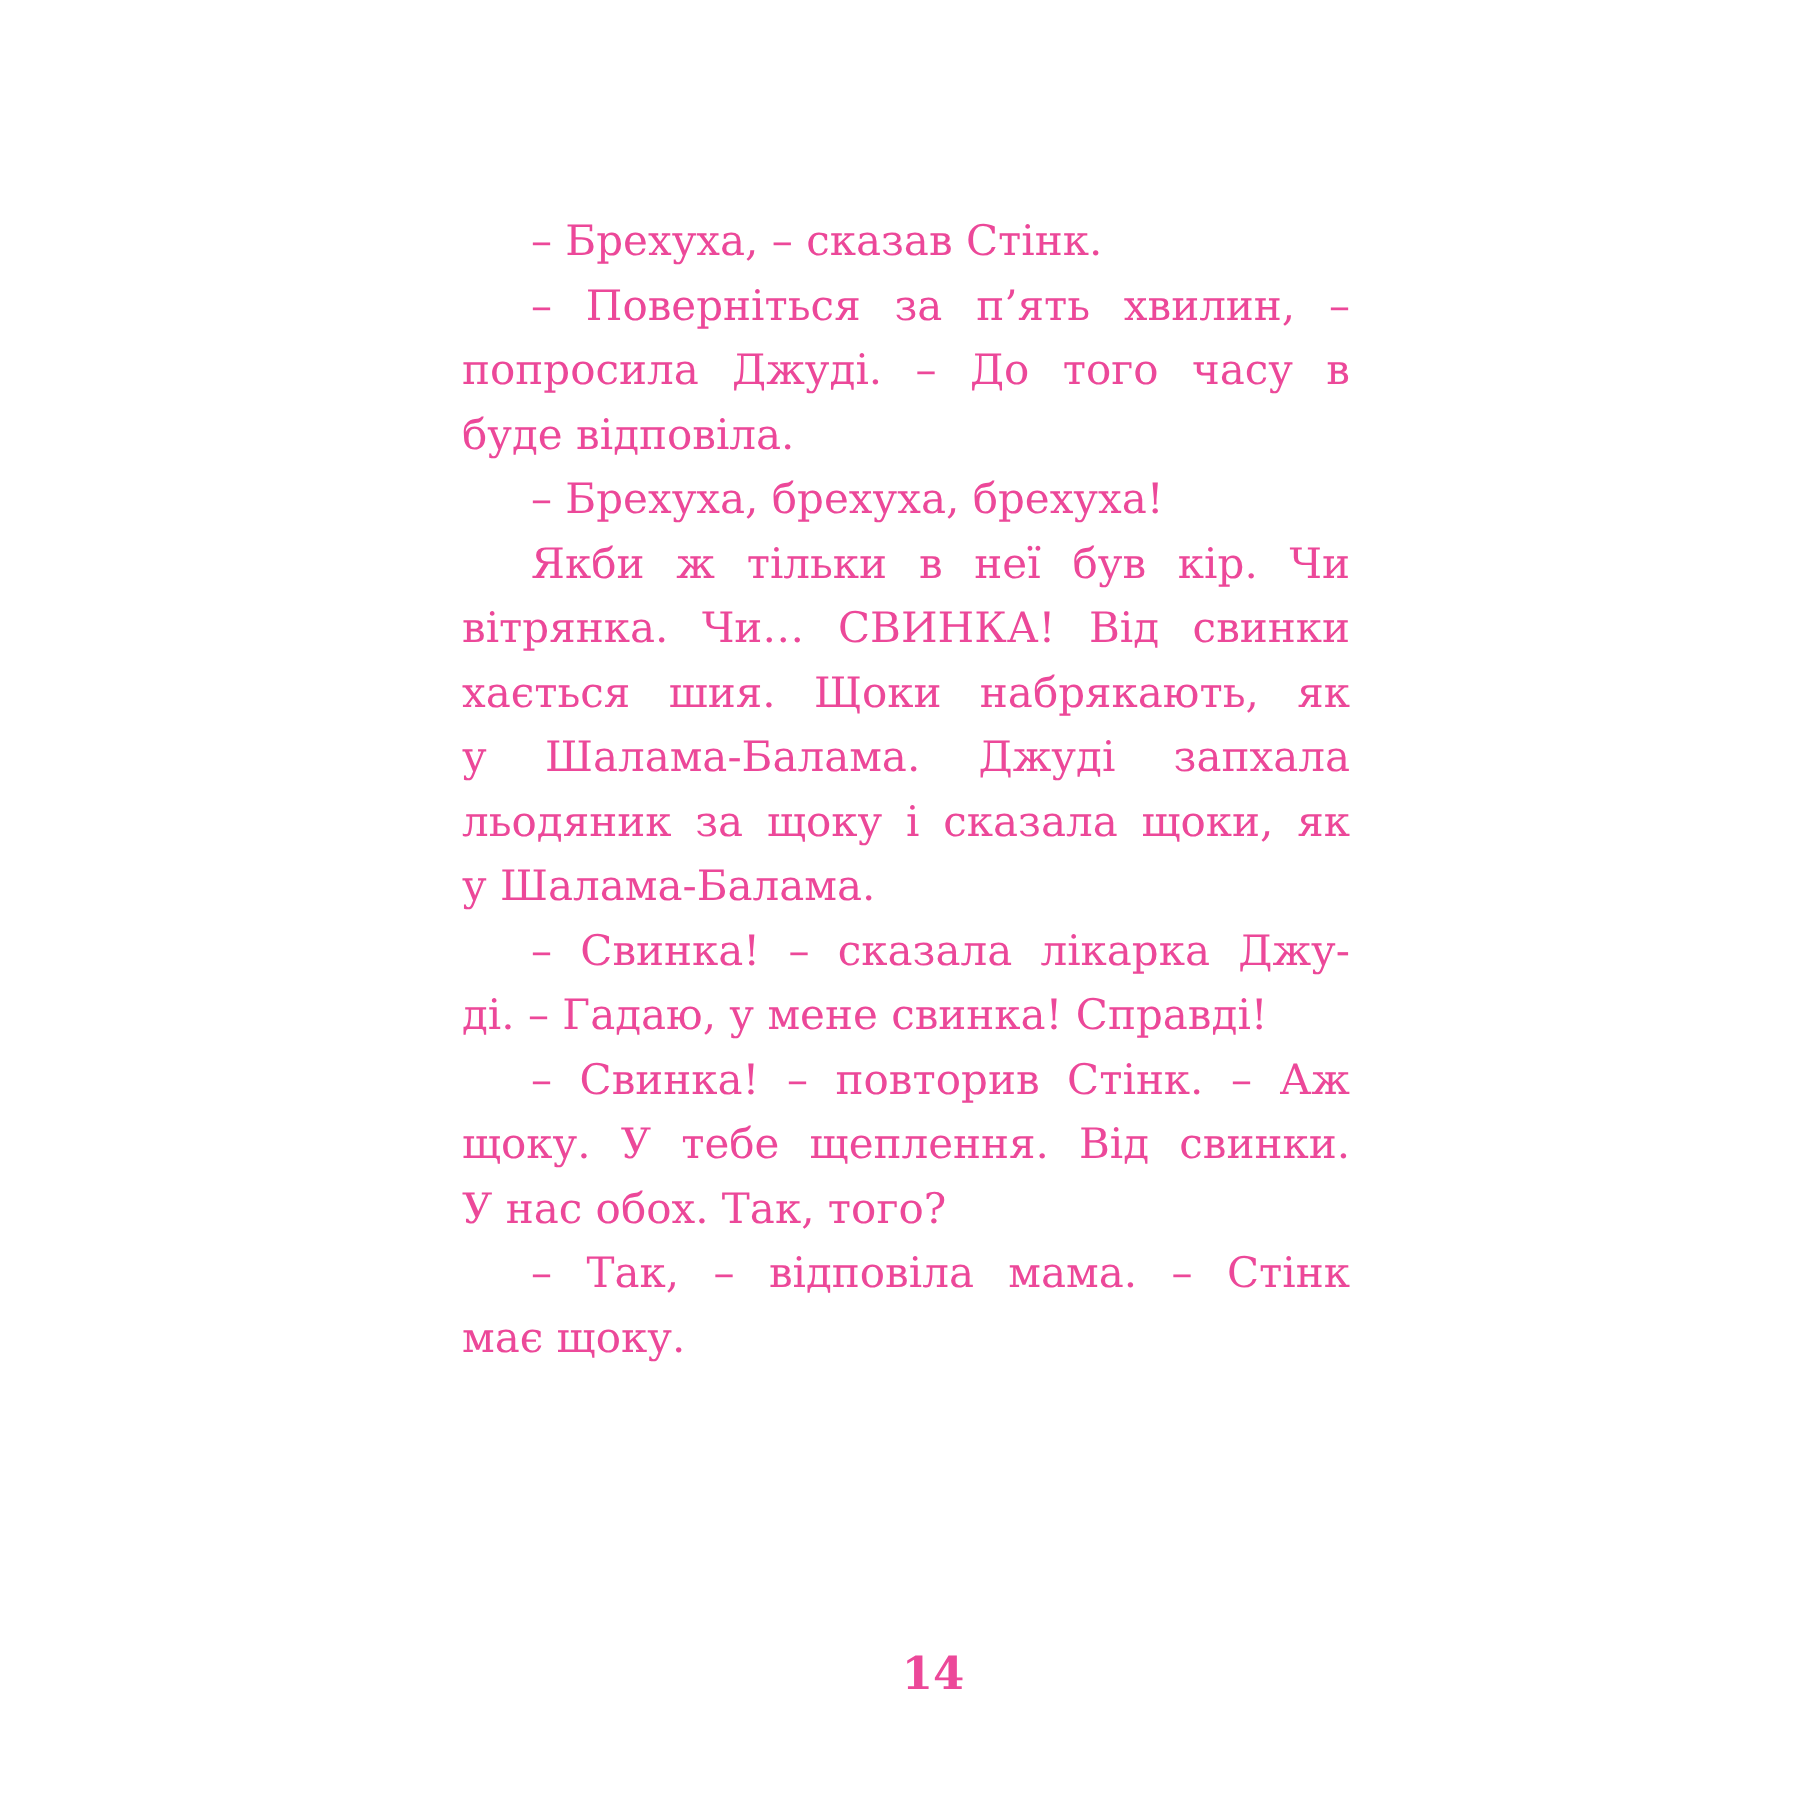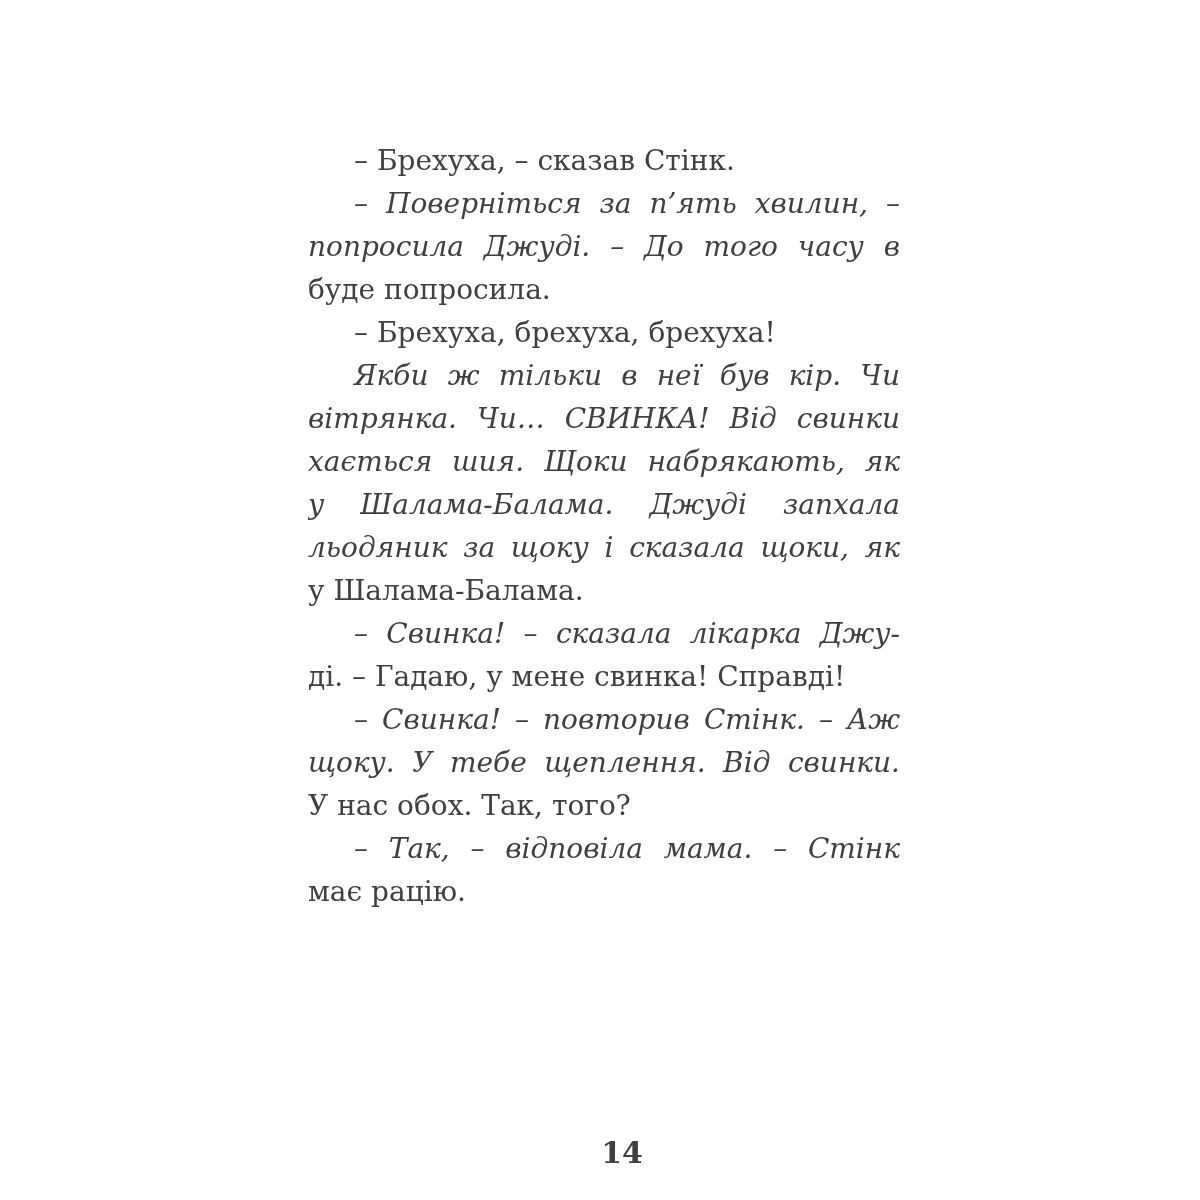--- a/index.html
+++ b/index.html
@@ -7,21 +7,21 @@
     padding: 0;
     background: #ffffff;
   }
   .page {
     position: relative;
     width: 1200px;
     height: 1200px;
     background: #ffffff;
     overflow: hidden;
     font-family: "DejaVu Serif", "Liberation Serif", serif;
-    color: #404040;
+    color: #ec4899;
   }
   .text-block {
     position: absolute;
     left: 308px;
     top: 139px;
     width: 592px;
   }
   .line {
     height: 43px;
     line-height: 43px;
@@ -30,59 +30,57 @@
     white-space: nowrap;
     text-align: left;
   }
   .line.ind {
     padding-left: 46px;
   }
   .line.just {
     white-space: normal;
     text-align: justify;
     text-align-last: justify;
-    font-style: italic;
   }
   .line.just::after {
     content: "";
     display: inline-block;
     width: 100%;
     height: 0;
   }
   .page-number {
     position: absolute;
     left: 308px;
     top: 1095px;
     width: 592px;
     text-align: center;
     font-size: 30px;
     font-weight: bold;
     line-height: 43px;
     transform: translateX(18px);
-    margin-top: 36px;
   }
 </style>
 </head>
 <body>
 
 <div class="page">
   <div class="text-block">
     <div class="line ind">– Брехуха, – сказав Стінк.</div>
     <div class="line ind just">– Поверніться за п’ять хвилин, –</div>
     <div class="line just">попросила Джуді. – До того часу в мене</div>
-    <div class="line">буде попросила.</div>
+    <div class="line">буде відповіла.</div>
     <div class="line ind">– Брехуха, брехуха, брехуха!</div>
     <div class="line ind just">Якби ж тільки в неї був кір. Чи</div>
     <div class="line just">вітрянка. Чи… СВИНКА! Від свинки</div>
     <div class="line just">хається шия. Щоки набрякають, як</div>
     <div class="line just">у Шалама-Балама. Джуді запхала</div>
     <div class="line just">льодяник за щоку і сказала щоки, як</div>
     <div class="line">у Шалама-Балама.</div>
     <div class="line ind just">– Свинка! – сказала лікарка Джу-</div>
     <div class="line">ді. – Гадаю, у мене свинка! Справді!</div>
     <div class="line ind just">– Свинка! – повторив Стінк. – Аж</div>
     <div class="line just">щоку. У тебе щеплення. Від свинки.</div>
     <div class="line">У нас обох. Так, того?</div>
     <div class="line ind just">– Так, – відповіла мама. – Стінк</div>
-    <div class="line">має рацію.</div>
+    <div class="line">має щоку.</div>
   </div>
   <div class="page-number">14</div>
 </div>
 
 </body></html>

